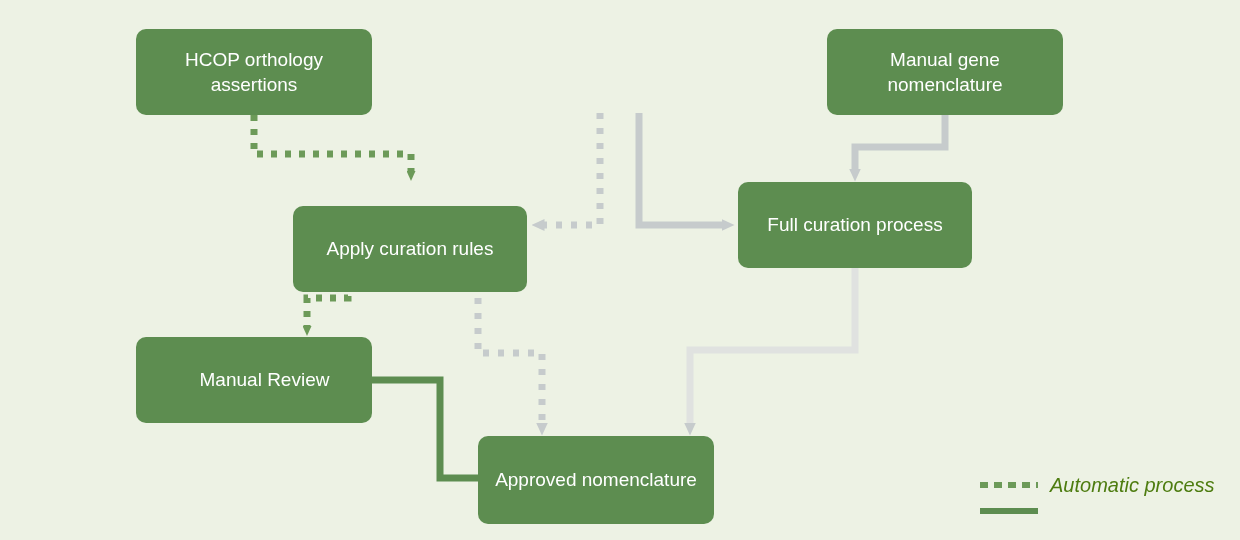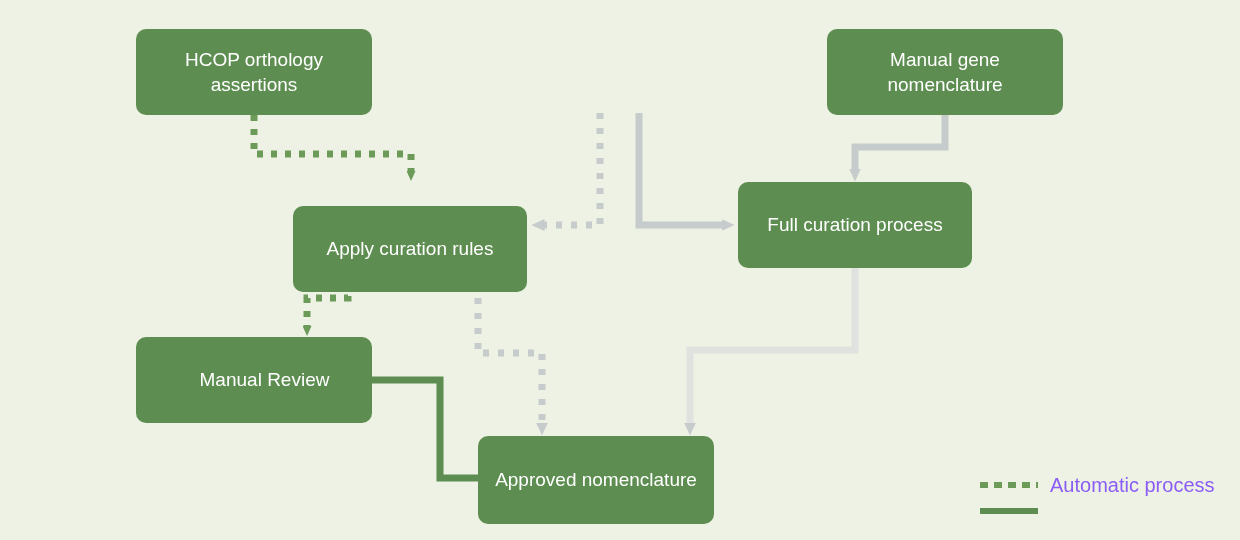--- a/index.html
+++ b/index.html
@@ -57,22 +57,23 @@
   .legend-swatch.dotted {
     background-image: linear-gradient(to right, #6c9a58 0 8px, rgba(0,0,0,0) 8px 14px);
     background-repeat: repeat-x;
     background-size: 14px 6px;
   }
   .legend-swatch.solid {
     background: #5d8d50;
   }
   .legend-label {
     font-size: 20px;
-    color: #8b5cf6;
+    color: #4d7c0f;
     white-space: nowrap;
+    font-style: italic;
   }
 </style>
 </head>
 <body>
 
 <div id="canvas">
 
   <svg class="wires" viewBox="0 0 1240 540" xmlns="http://www.w3.org/2000/svg">
     <defs>
       <marker id="ah-green" markerWidth="10" markerHeight="9" refX="1" refY="4.5" orient="auto" markerUnits="userSpaceOnUse">

